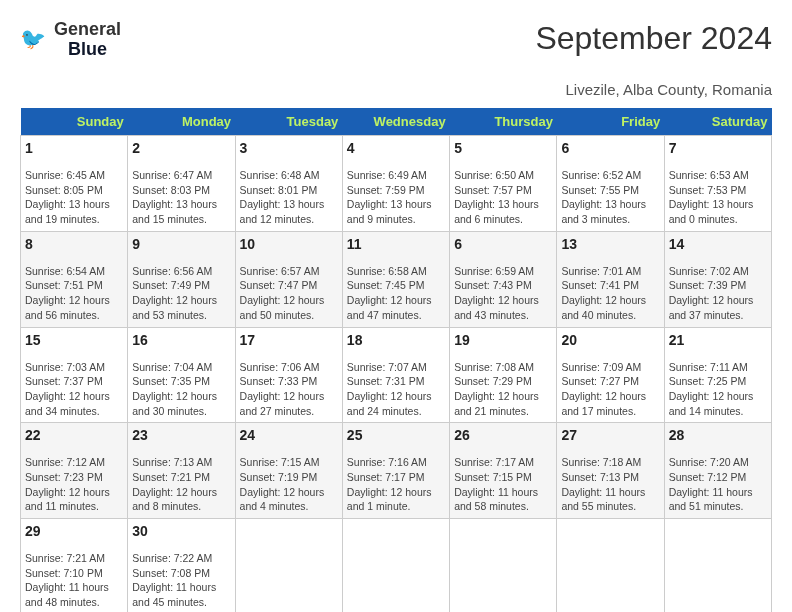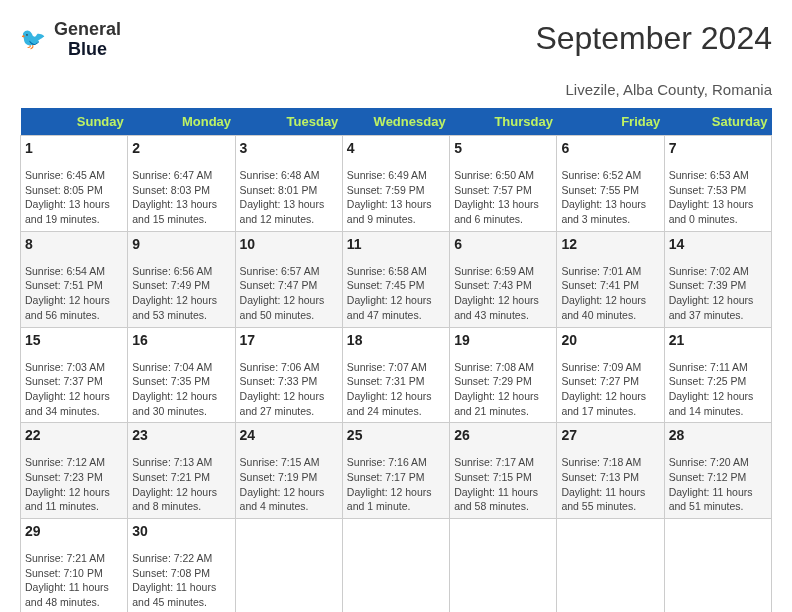--- a/index.html
+++ b/index.html
@@ -169,21 +169,21 @@
         </td>
         <td>
           <span class="day-num">11</span>
           <div class="day-detail">Sunrise: 6:58 AM<br>Sunset: 7:45 PM<br>Daylight: 12 hours and 47 minutes.</div>
         </td>
         <td>
           <span class="day-num">6</span>
           <div class="day-detail">Sunrise: 6:59 AM<br>Sunset: 7:43 PM<br>Daylight: 12 hours and 43 minutes.</div>
         </td>
         <td>
-          <span class="day-num">12</span>
+          <span class="day-num">13</span>
           <div class="day-detail">Sunrise: 7:01 AM<br>Sunset: 7:41 PM<br>Daylight: 12 hours and 40 minutes.</div>
         </td>
         <td>
           <span class="day-num">14</span>
           <div class="day-detail">Sunrise: 7:02 AM<br>Sunset: 7:39 PM<br>Daylight: 12 hours and 37 minutes.</div>
         </td>
       </tr>
       <tr>
         <td>
           <span class="day-num">15</span>

